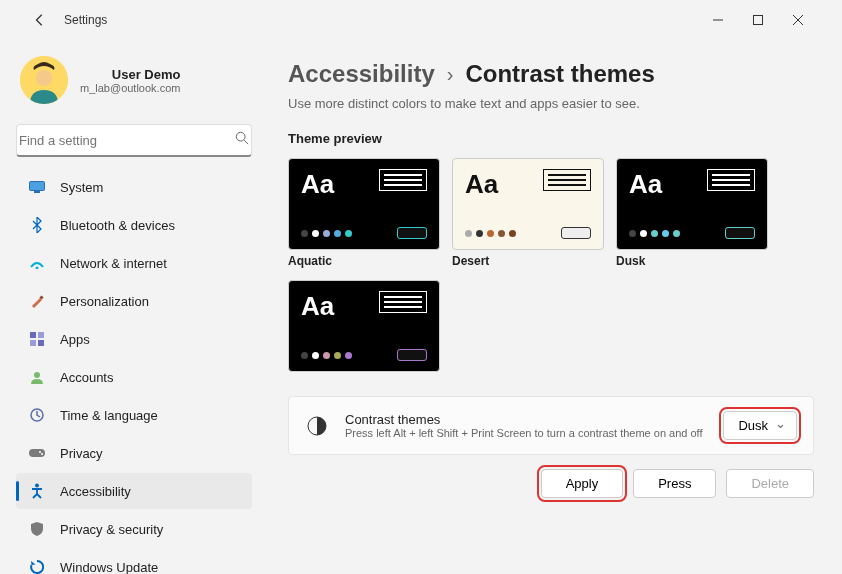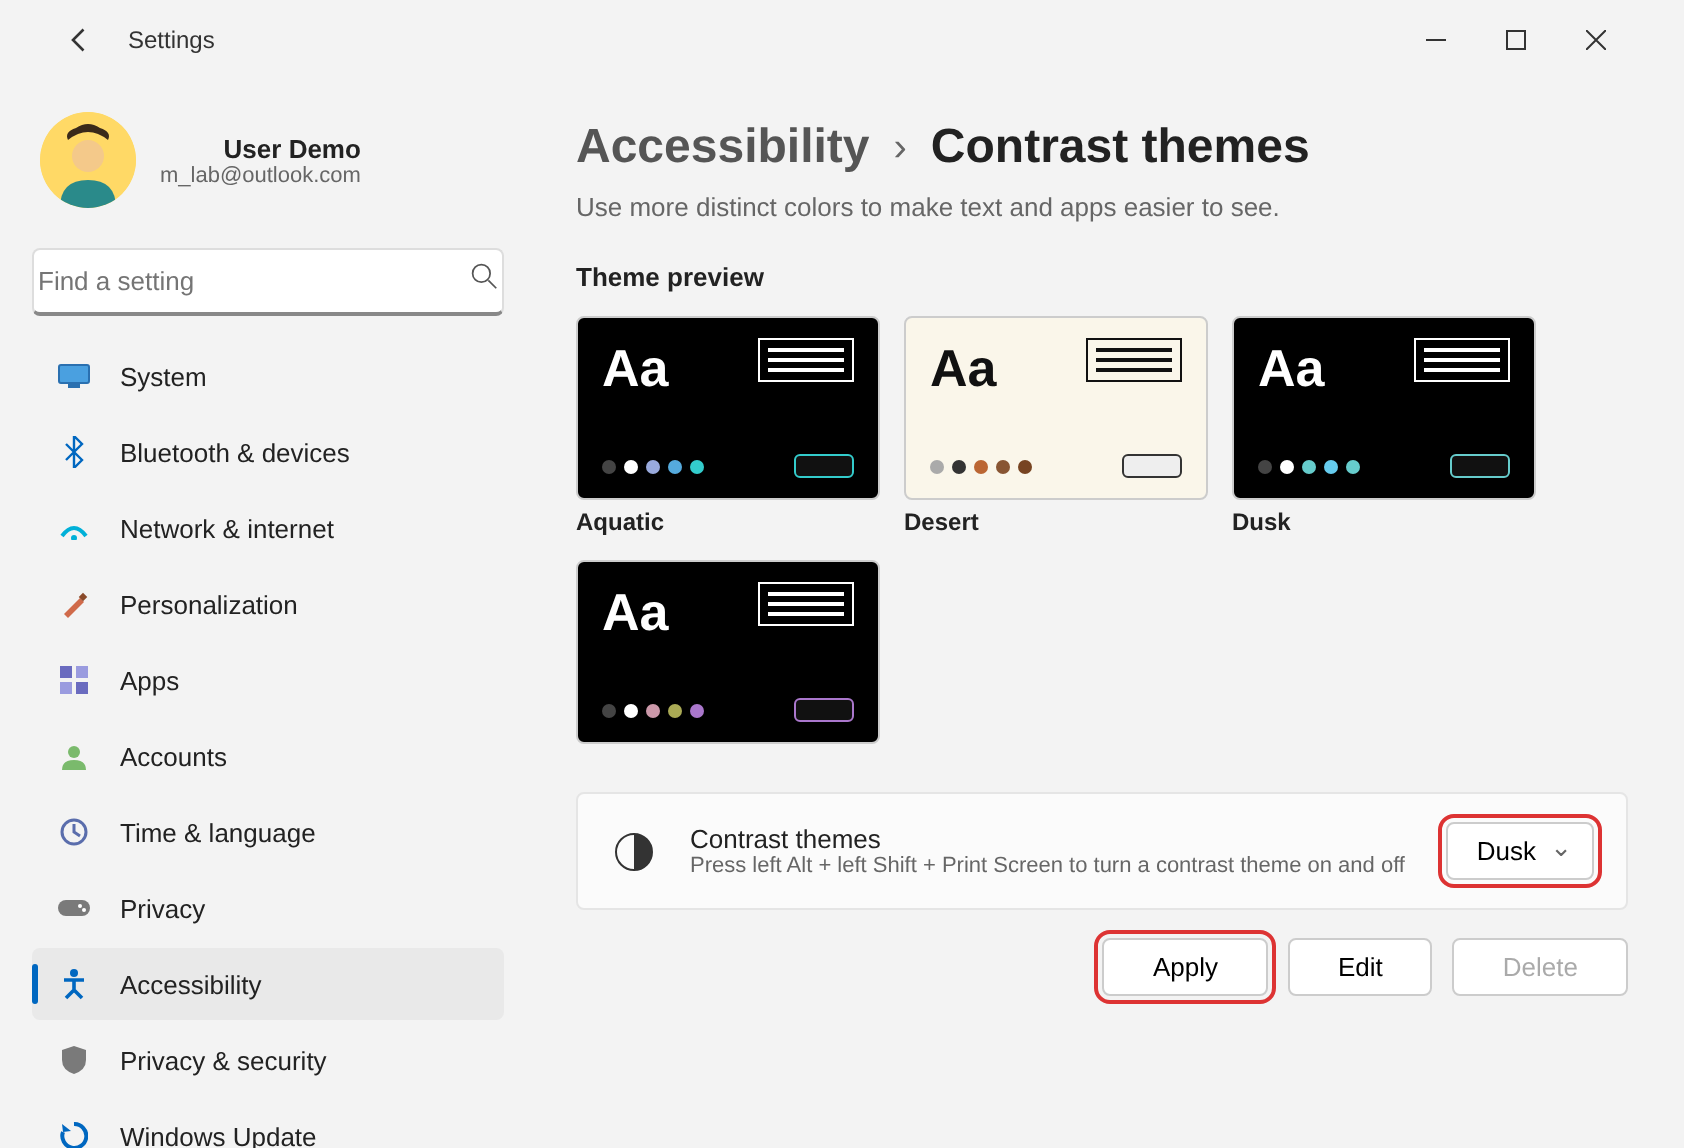--- a/index.html
+++ b/index.html
@@ -340,17 +340,17 @@
         <div class="cp-title">Contrast themes</div>
         <div class="cp-sub">Press left Alt + left Shift + Print Screen to turn a contrast theme on and off</div>
       </div>
       <div class="cp-select">
         <span>Dusk</span>
       </div>
     </div>
 
     <div class="actions">
       <button class="btn hl">Apply</button>
-      <button class="btn">Edit</button>
+      <button class="btn">Press</button>
       <button class="btn disabled">Delete</button>
     </div>
   </main>
 </div>
 
 </body></html>

